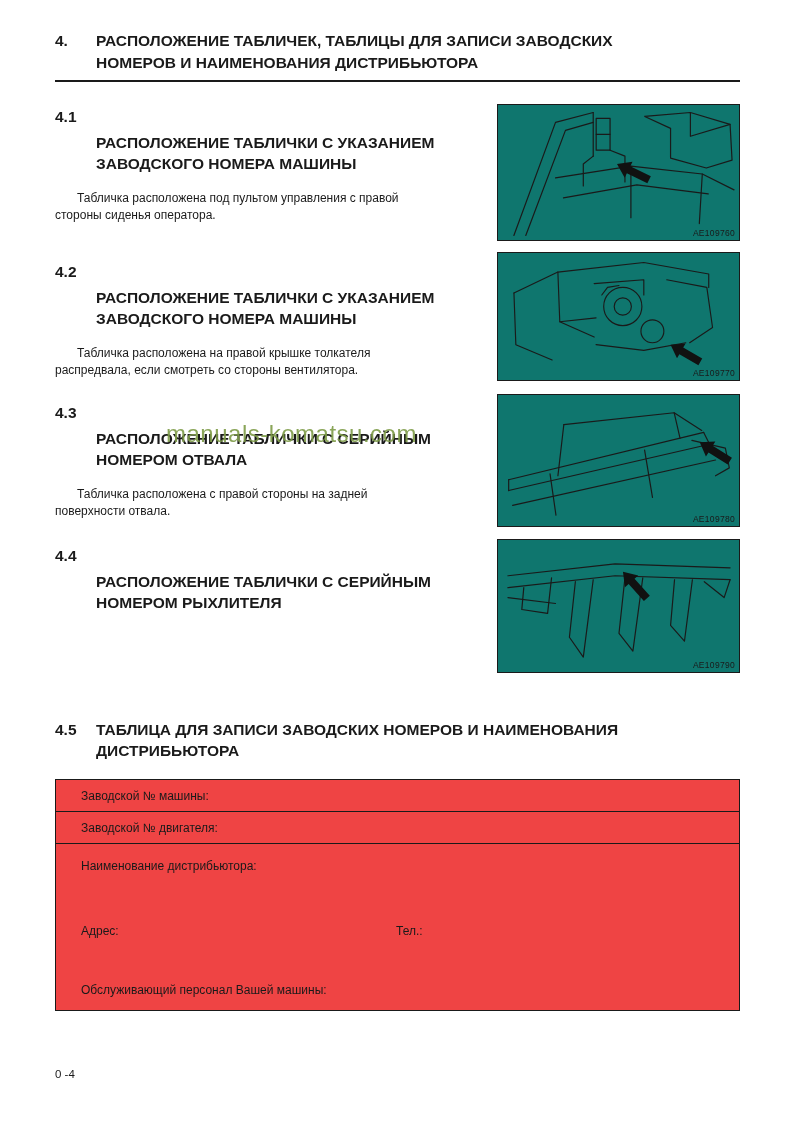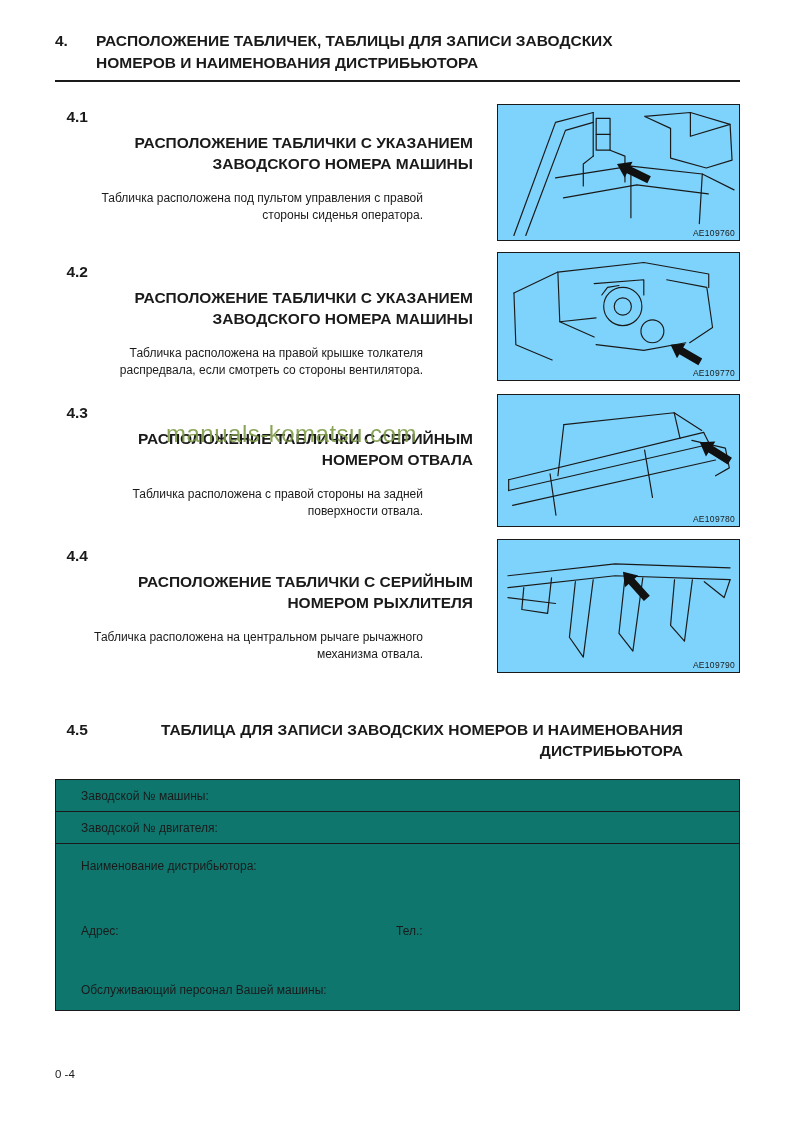--- a/index.html
+++ b/index.html
@@ -7,37 +7,37 @@
   body { font-family:"Liberation Sans", sans-serif; color:#1a1a1a; }
   .page { position:relative; width:793px; height:1123px; background:#fff; overflow:hidden; }
 
   
   .doc-title { position:absolute; left:55px; top:30px; display:flex; font-weight:bold; font-size:15.5px; line-height:22px; }
   .doc-title .t-num { width:41px; flex:none; }
   .doc-title .t-text { width:575px; }
   .rule { position:absolute; left:55px; top:80px; width:685px; height:2px; background:#1a1a1a; }
 
   
-  .section { position:absolute; left:47px; width:450px;text-align:right; }
+  .section { position:absolute; left:55px; width:450px; }
   .sec-head { display:flex; font-weight:bold; font-size:15.5px; line-height:21px; }
   .sec-head .s-num { width:41px; flex:none; }
   .sec-head .s-text { width:385px;margin-top:26px; }
   .sec-head .s-text-wide { width:595px; }
-  .sec-body { margin-top:16px; width:368px; font-size:12px; line-height:17px; text-indent:22px;margin-left:8px; }
+  .sec-body { margin-top:16px; width:368px; font-size:12px; line-height:17px; text-indent:22px; }
 
   
-  .figure { position:absolute; left:497px; width:243px; border:1px solid #1a1a1a; background:#7dd3fc; }
+  .figure { position:absolute; left:497px; width:243px; border:1px solid #1a1a1a; background:#0f766e; }
   .figure svg { display:block; width:100%; height:100%; }
   .fig-label { position:absolute; right:4px; bottom:2px; font-size:8.5px; letter-spacing:0.3px; color:#1a1a1a; }
 
   
   .watermark { position:absolute; left:166px; top:420px; font-size:24px; color:#7e9c48; opacity:0.9; letter-spacing:0.5px; z-index:5; }
 
   
-  .rec-table { position:absolute; left:55px; top:779px; width:685px; border:1.5px solid #1a1a1a; font-size:12px; background:#0f766e; }
+  .rec-table { position:absolute; left:55px; top:779px; width:685px; border:1.5px solid #1a1a1a; font-size:12px; background:#ef4444; }
   .t-row { height:32px; border-bottom:1.5px solid #1a1a1a; display:flex; align-items:center; padding-left:25px; }
   .t-big { position:relative; height:166px; }
   .t-big .dist { position:absolute; left:25px; top:15px; }
   .t-big .addr { position:absolute; left:25px; top:80px; }
   .t-big .tel  { position:absolute; left:340px; top:80px; }
   .t-big .pers { position:absolute; left:25px; top:139px; }
 
   .page-num { position:absolute; left:55px; top:1068px; font-size:11.5px; }
 
   .lines { fill:none; stroke:#1a1a1a; stroke-width:1.2; stroke-linejoin:round; stroke-linecap:round; }
@@ -134,21 +134,20 @@
       <polygon points="0,0 13,-9 13,-4 36,-4 36,4 13,4 13,9" fill="#111" transform="translate(204,48) rotate(32)"></polygon>
     </svg>
     <span class="fig-label">AE109780</span>
   </div>
 
   <div class="section" style="top:545px">
     <div class="sec-head">
       <span class="s-num">4.4</span>
       <span class="s-text">РАСПОЛОЖЕНИЕ ТАБЛИЧКИ С СЕРИЙНЫМ НОМЕРОМ РЫХЛИТЕЛЯ</span>
     </div>
-    <p class="sec-body">Табличка расположена на центральном рычаге рычажного механизма отвала.</p>
   </div>
   <div class="figure" style="top:539px;height:134px">
     <svg viewBox="0 0 243 133" preserveAspectRatio="xMidYMid meet">
       <g class="lines">
         <path d="M10,36 L118,24 L234,28"></path>
         <path d="M10,48 L118,36 L234,40"></path>
         <path d="M26,48 L24,70 L50,74 L54,38"></path>
         <path d="M78,42 L72,98 L86,118 L96,40"></path>
         <path d="M128,38 L122,94 L136,112 L146,38"></path>
         <path d="M178,40 L174,86 L188,102 L196,40"></path>

